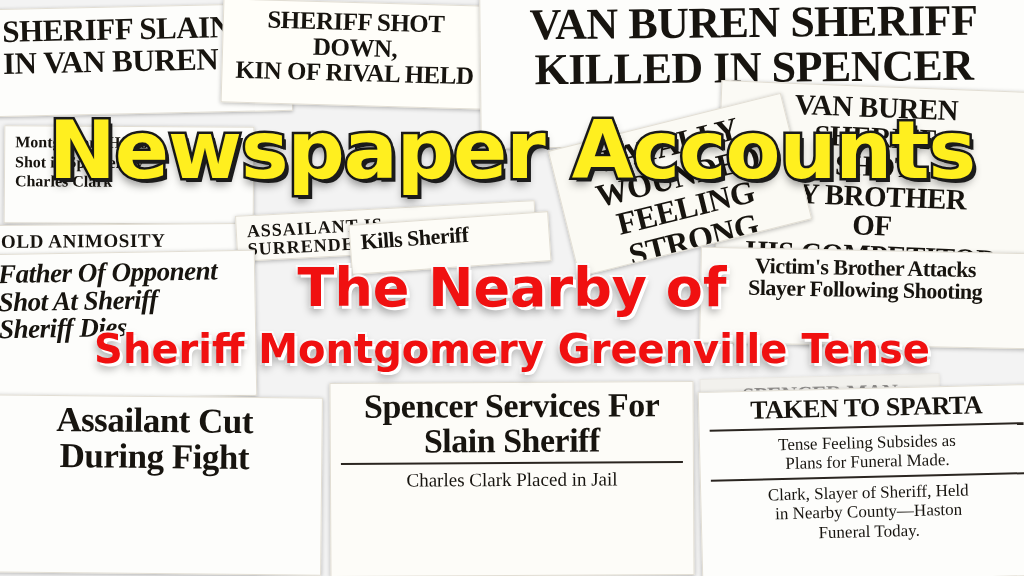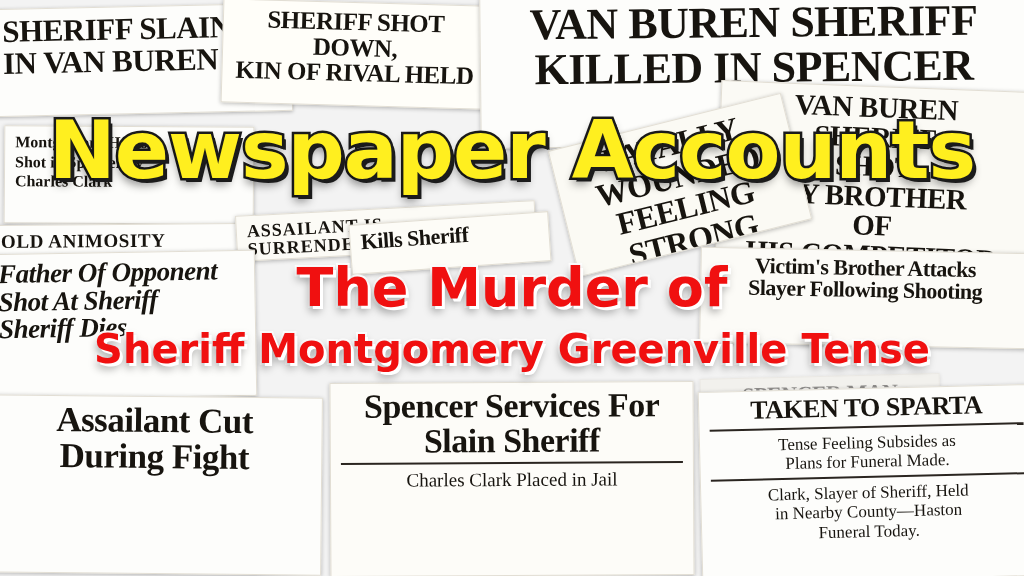--- a/index.html
+++ b/index.html
@@ -243,17 +243,17 @@
       <div class="rule"></div>
       <div class="sub center">Clark, Slayer of Sheriff, Held
 in Nearby County—Haston
 Funeral Today.</div>
     </div>
 
   </div>
 
   <div id="title-overlay">
     <div class="title-line" id="title-main">Newspaper Accounts</div>
-    <div class="title-line" id="title-sub1">The Murder of</div>
+    <div class="title-line" id="title-sub1">The Nearby of</div>
     <div class="title-line" id="title-sub2">Sheriff Montgomery Greenville Tense</div>
   </div>
 
 </div>
 
 </body></html>

